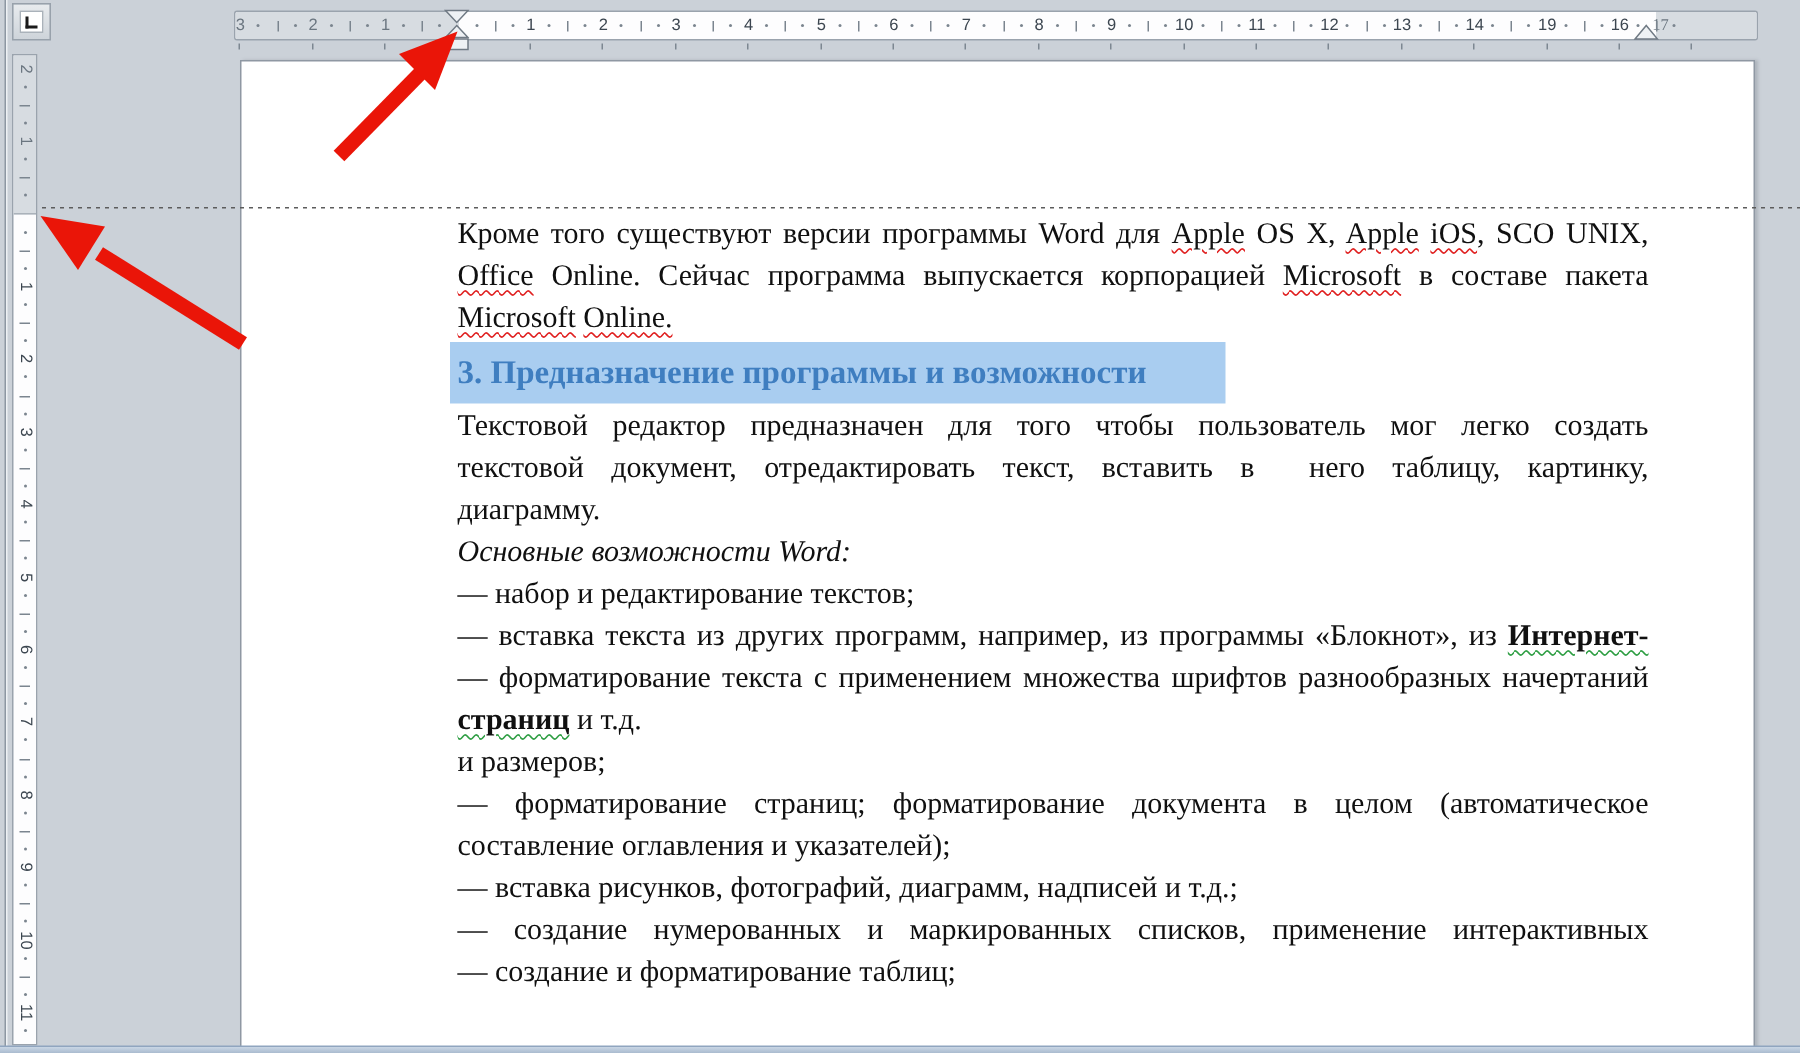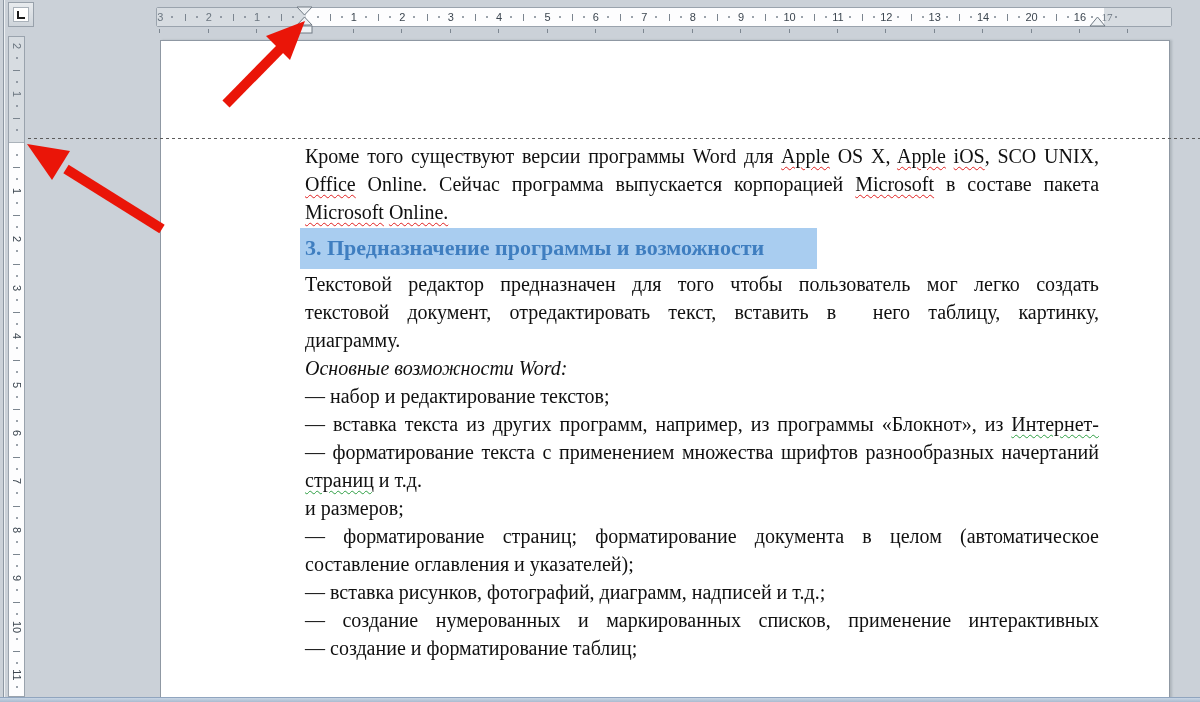--- a/index.html
+++ b/index.html
@@ -69,21 +69,21 @@
   }
   .line.fill { text-align-last:justify; white-space:normal; height:28px; overflow:visible; }
   .line.italic-line { font-style:italic; }
   .line.heading-line { height:44px; }
   .heading-line .hl-bg { position:absolute; left:-5px; top:2px; width:517px; height:41px; background:#a9cdf0; }
   .heading-line .hl-text {
     position:relative; font-family:"Liberation Serif", serif; font-weight:bold;
     font-size:22px; line-height:44px; color:#3f7ec0;
   }
   .sq-red   { text-decoration-line:underline; text-decoration-style:wavy; text-decoration-color:#e02020; text-decoration-thickness:1px; text-underline-offset:3px; }
-  .sq-green { text-decoration-line:underline; text-decoration-style:wavy; text-decoration-color:#2e9e43; text-decoration-thickness:1px; text-underline-offset:3px; }
+  .sq-green { text-decoration-line:underline; text-decoration-style:wavy; text-decoration-color:#2e9e43; text-decoration-thickness:1px; text-underline-offset:3px;font-weight:bold; }
 
   
   .marker-svg { position:absolute; }
 
   
   .arrow-svg { position:absolute; pointer-events:none; }
 
   
   #bottom-bar {
     position:absolute; left:0; bottom:0; width:1200px; height:5px;
@@ -121,21 +121,21 @@
       <span class="h-num" style="left: 390.5px;">5</span>
       <span class="h-num" style="left: 438.9px;">6</span>
       <span class="h-num" style="left: 487.3px;">7</span>
       <span class="h-num" style="left: 535.7px;">8</span>
       <span class="h-num" style="left: 584.1px;">9</span>
       <span class="h-num" style="left: 632.5px;">10</span>
       <span class="h-num" style="left: 680.9px;">11</span>
       <span class="h-num" style="left: 729.3px;">12</span>
       <span class="h-num" style="left: 777.7px;">13</span>
       <span class="h-num" style="left: 826.1px;">14</span>
-      <span class="h-num" style="left: 874.5px;">20</span>
+      <span class="h-num" style="left: 874.5px;">19</span>
       <span class="h-num" style="left: 922.9px;">16</span>
       <span class="h-num dim" style="left: 950px; font-family: Liberation Serif, serif;">17</span>
       <span class="h-dot" style="left: 15.4px;"></span>
       <span class="h-half" style="left: 27.5px;"></span>
       <span class="h-dot" style="left: 39.6px;"></span>
       <span class="h-dot" style="left: 63.8px;"></span>
       <span class="h-half" style="left: 75.9px;"></span>
       <span class="h-dot" style="left: 88px;"></span>
       <span class="h-dot" style="left: 112.2px;"></span>
       <span class="h-half" style="left: 124.3px;"></span>

